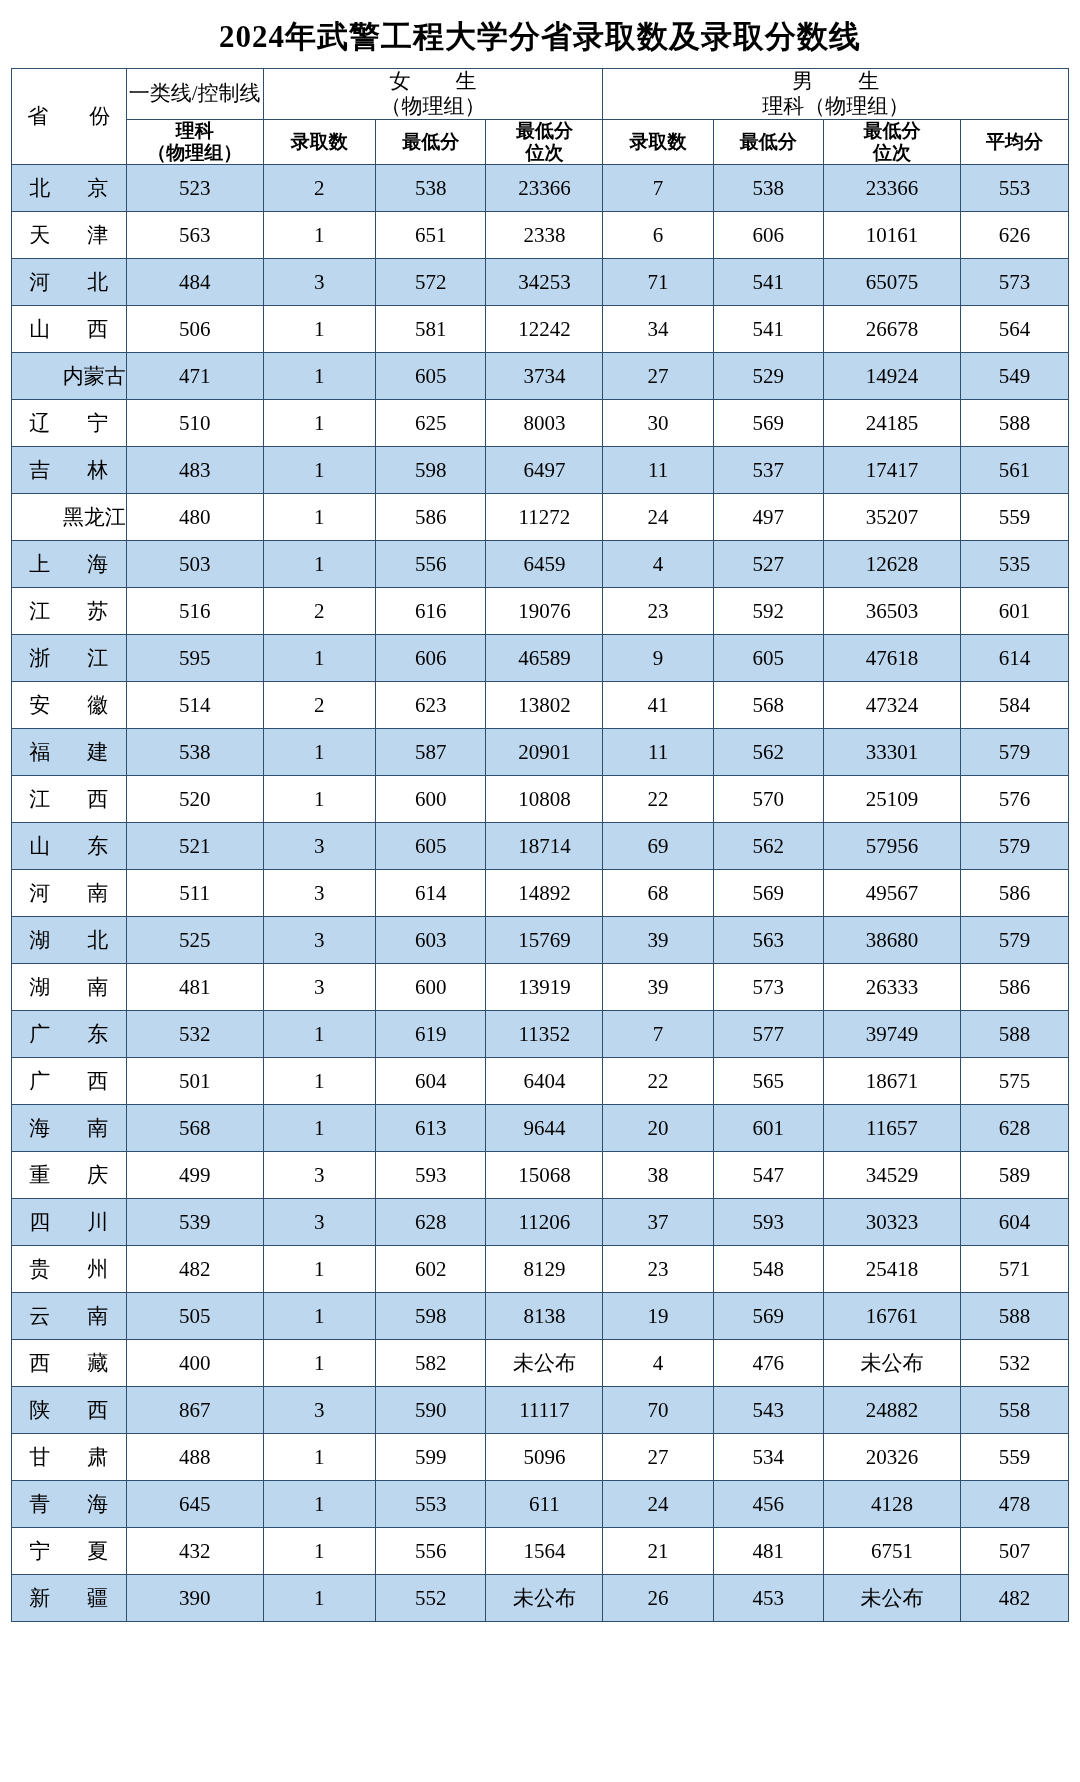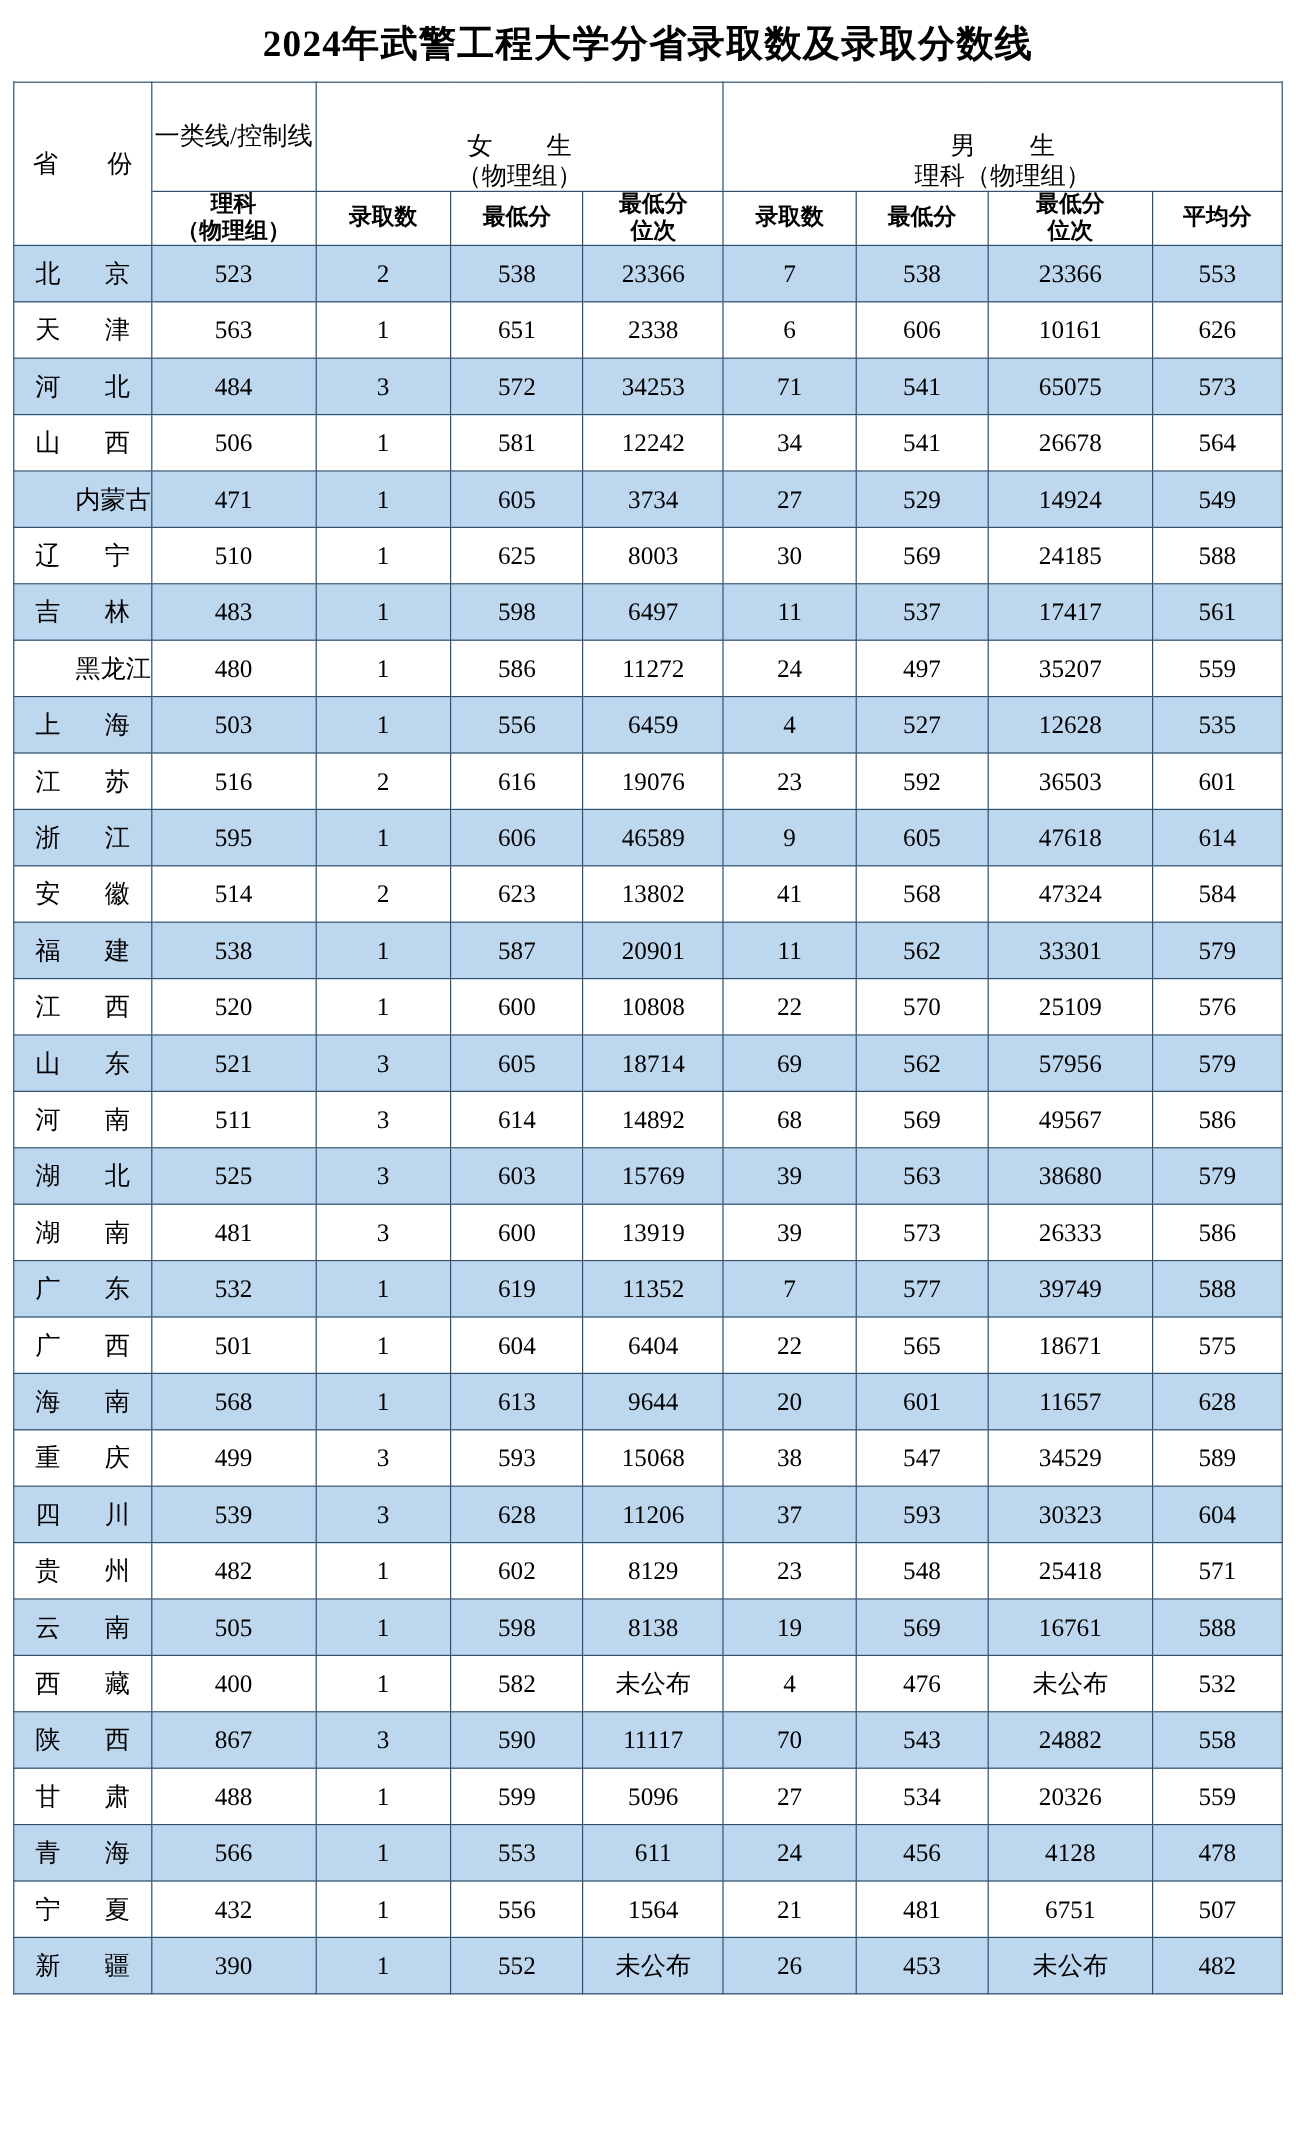--- a/index.html
+++ b/index.html
@@ -68,21 +68,21 @@
     line-height: 1.3;
   }
   .group-girls {
     font-size: 22px;
     line-height: 1.35;
   }
   .group-boys {
     font-size: 22px;
     line-height: 1.35;
   }
-  .sp2 { letter-spacing: 12px; text-indent: 12px; margin-top: 40px; }
+  .sp2 { letter-spacing: 12px; text-indent: 12px; }
   tbody tr.alt td {
     background: #bdd7ee;
   }
   tbody tr td {
     background: #ffffff;
     height: 46px;
   }
   td.prov {
     font-size: 22px;
     letter-spacing: 8px;
@@ -460,21 +460,21 @@
           <td class="num">1</td>
           <td class="num">599</td>
           <td class="num">5096</td>
           <td class="num">27</td>
           <td class="num">534</td>
           <td class="num">20326</td>
           <td class="num">559</td>
         </tr>
         <tr class="alt">
           <td class="prov">青　海</td>
-          <td class="num">566</td>
+          <td class="num">645</td>
           <td class="num">1</td>
           <td class="num">553</td>
           <td class="num">611</td>
           <td class="num">24</td>
           <td class="num">456</td>
           <td class="num">4128</td>
           <td class="num">478</td>
         </tr>
         <tr>
           <td class="prov">宁　夏</td>

